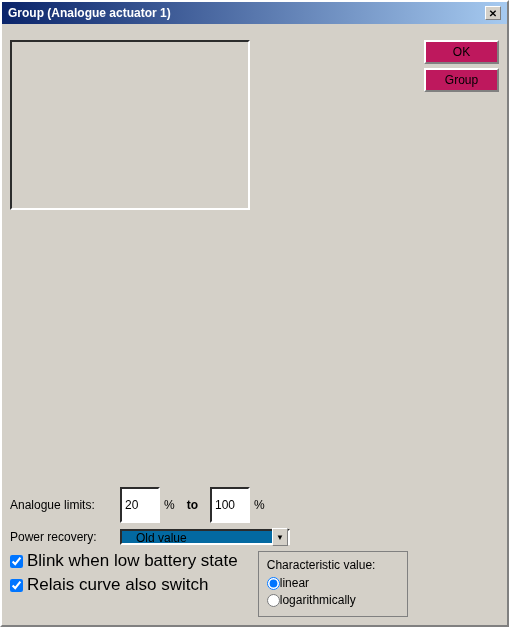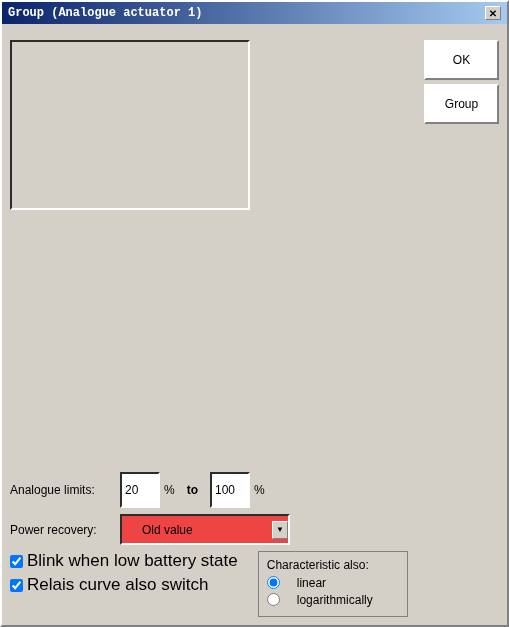--- a/index.html
+++ b/index.html
@@ -39,21 +39,20 @@
       display: flex;
       align-items: center;
       justify-content: space-between;
       height: 22px;
       flex-shrink: 0;
     }
 
     .title-bar-text {
       font-size: 12px;
       font-weight: bold;
-      font-family: Liberation Mono, monospace;
     }
 
     .title-bar-close {
       width: 16px;
       height: 14px;
       background: #d4d0c8;
       border: 1px solid #808080;
       border-top-color: #ffffff;
       border-left-color: #ffffff;
       display: flex;
@@ -95,22 +94,22 @@
     .buttons-panel {
       display: flex;
       flex-direction: column;
       margin-left: auto;
       padding-top: 8px;
       gap: 4px;
     }
 
     .win-button {
       width: 75px;
-      height: 40px;
-      background: #ffffff;
+      height: 24px;
+      background: #be185d;
       border: 2px solid;
       border-top-color: #ffffff;
       border-left-color: #ffffff;
       border-right-color: #808080;
       border-bottom-color: #808080;
       cursor: pointer;
       font-size: 12px;
       text-align: center;
       display: flex;
       align-items: center;
@@ -155,32 +154,32 @@
       font-size: 12px;
     }
 
     .form-to {
       margin: 0 12px;
       font-size: 12px;
       font-weight: bold;
     }
 
     .form-select {
-      height: 31px;
+      height: 16px;
       width: 170px;
       border: 2px inset;
       border-top-color: #808080;
       border-left-color: #808080;
       border-right-color: #ffffff;
       border-bottom-color: #ffffff;
-      background: #ef4444;
+      background: #0369a1;
       font-size: 12px;
       appearance: none;
       -webkit-appearance: none;
-      padding: 0 20px 0 20px;
+      padding: 0 20px 0 14px;
       position: relative;
     }
 
     .select-wrapper {
       position: relative;
       display: inline-block;
     }
 
     .select-arrow {
       position: absolute;
@@ -237,22 +236,22 @@
       min-width: 150px;
     }
 
     .characteristic-title {
       font-size: 12px;
       margin-bottom: 4px;
     }
 
     .radio-row {
       display: flex;
-      align-items: flex-start;
-      gap: 17px;
+      align-items: flex-end;
+      gap: 0;
       margin-bottom: 3px;
     }
 
     .radio-row input[type="radio"] {
       width: 13px;
       height: 13px;
       margin: 0;
     }
 
     .radio-label {
@@ -307,21 +306,21 @@
             <input type="checkbox" checked="" style="">
             <span class="checkbox-label">Blink when low battery state</span>
           </div>
           <div class="checkbox-row">
             <input type="checkbox" checked="" style="">
             <span class="checkbox-label">Relais curve also switch</span>
           </div>
         </div>
 
         <div class="characteristic-box">
-          <div class="characteristic-title">Characteristic also:</div>
+          <div class="characteristic-title">Characteristic value:</div>
           <div class="radio-row">
             <input type="radio" name="curve" checked="" style="">
             <span class="radio-label">linear</span>
           </div>
           <div class="radio-row">
             <input type="radio" name="curve" style="">
             <span class="radio-label">logarithmically</span>
           </div>
         </div>
       </div>

